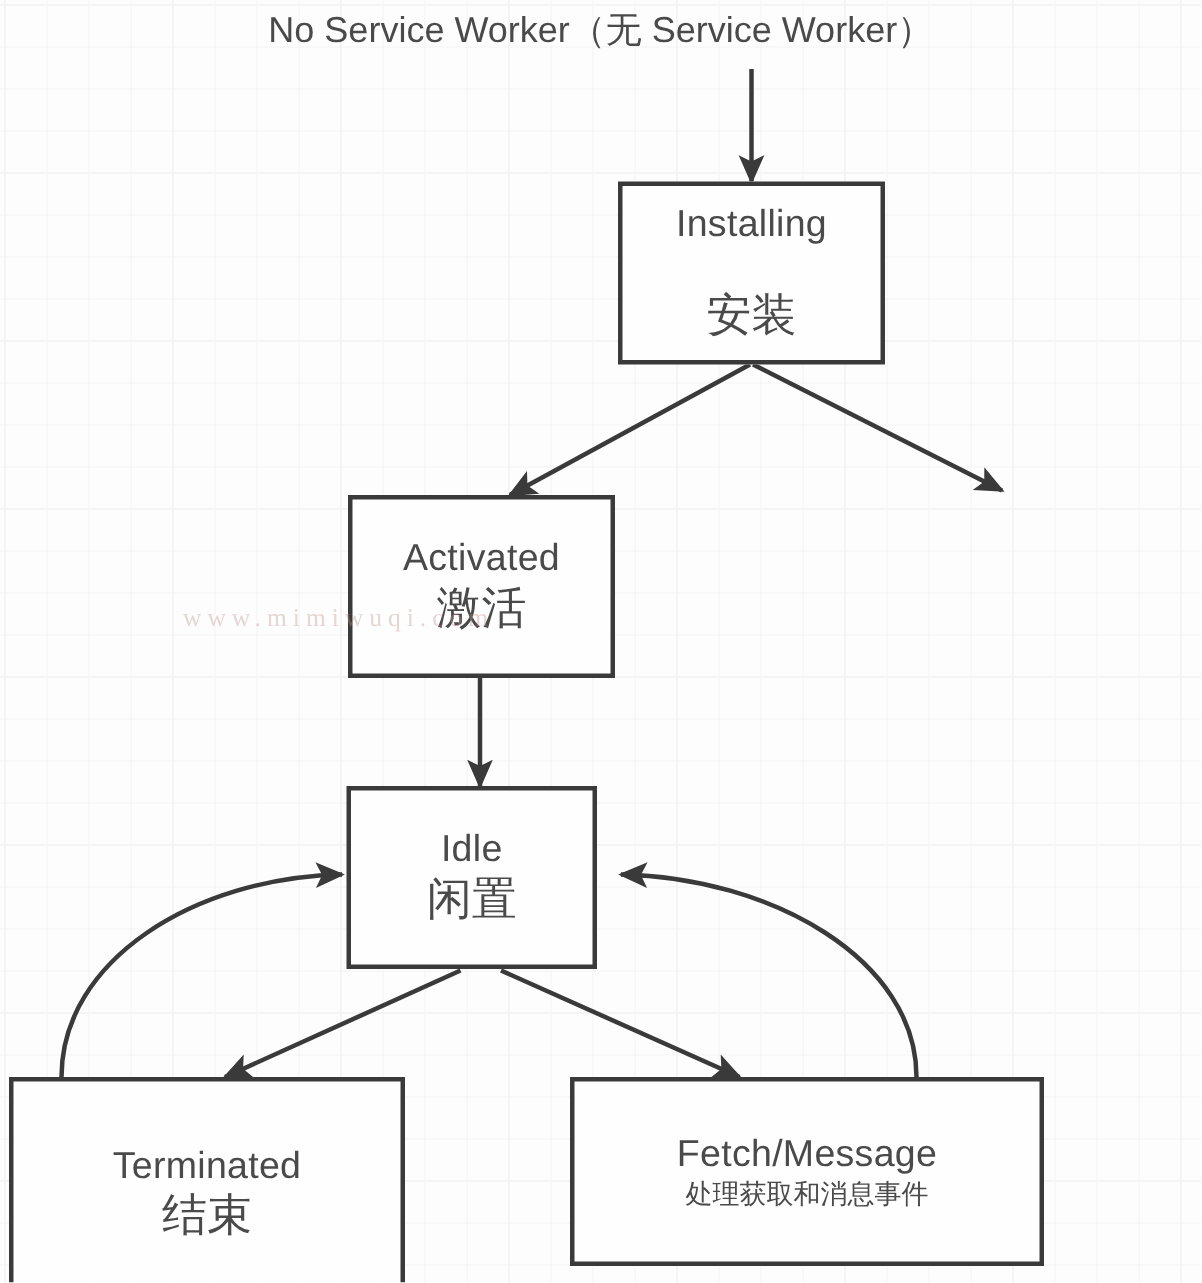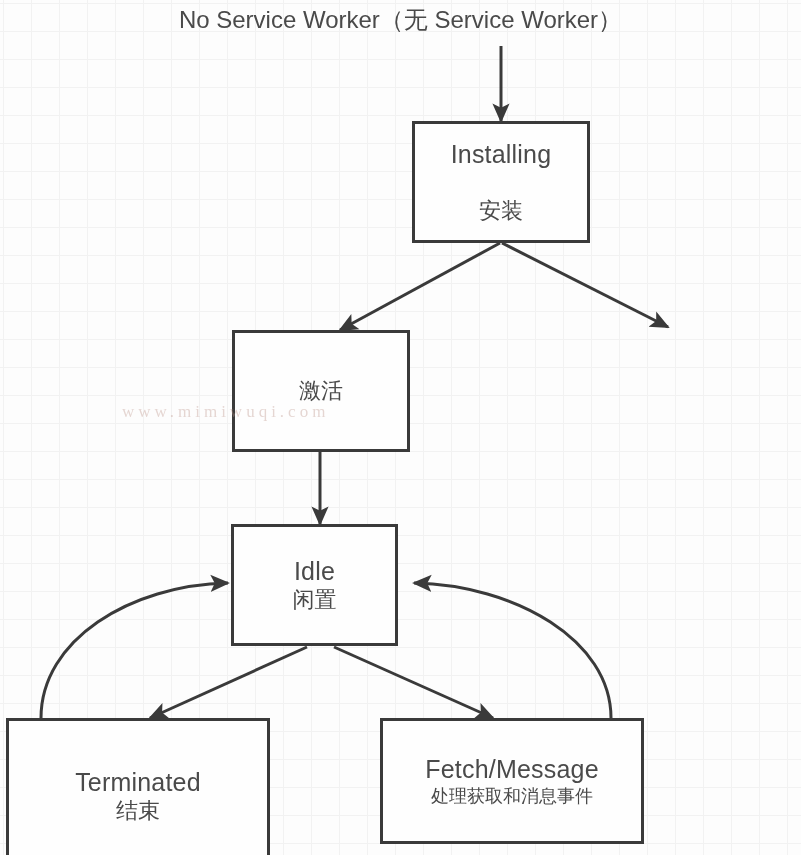--- a/index.html
+++ b/index.html
@@ -41,30 +41,30 @@
     justify-content: center;
     color: #4a4a4a;
   }
   .node .lbl-en {
     font-size: 25px;
     line-height: 1.18;
     letter-spacing: 0.2px;
     white-space: nowrap;
   }
   .node .lbl-zh {
-    font-size: 22px;
+    font-size: 30px;
     line-height: 1.25;
     white-space: nowrap;
   }
   #node-installing { left: 412px;  top: 121px; width: 178px; height: 122px; gap: 27px; }
   #node-activated  { left: 232px;  top: 330px; width: 178px; height: 122px; }
   #node-error      { left: 589px;  top: 327px; width: 180px; height: 126px; }
   #node-idle       { left: 231px;  top: 524px; width: 167px; height: 122px; }
   #node-terminated { left: 6px;    top: 718px; width: 264px; height: 156px; }
-  #node-fetch      { left: 380px;  top: 718px; width: 264px; height: 126px; }
+  #node-fetch      { left: 380px;  top: 718px; width: 316px; height: 126px; }
   #node-fetch .lbl-zh { font-size: 18px; }
 
   #title {
     position: absolute;
     left: 0;
     top: 4px;
     width: 801px;
     text-align: center;
     font-size: 24px;
     color: #4a4a4a;
@@ -107,20 +107,21 @@
       <path d="M 611 718 C 611 640 515 585 414 583"></path>
     </g>
   </svg>
 
   <div class="node" id="node-installing">
     <span class="lbl-en">Installing</span>
     <span class="lbl-zh">安装</span>
   </div>
 
   <div class="node" id="node-activated">
+    <span class="lbl-en">Activated</span>
     <span class="lbl-zh">激活</span>
   </div>
 
 
   <div class="node" id="node-idle">
     <span class="lbl-en">Idle</span>
     <span class="lbl-zh">闲置</span>
   </div>
 
   <div class="node" id="node-terminated">

